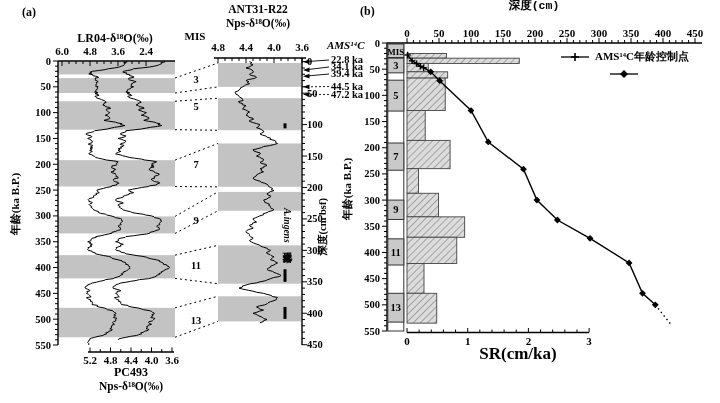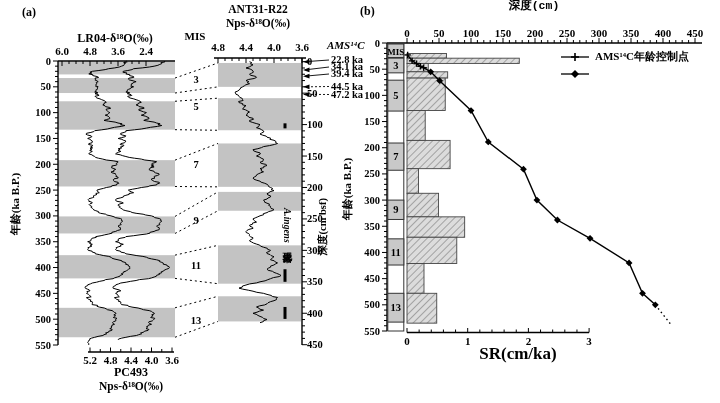--- a/index.html
+++ b/index.html
@@ -467,21 +467,21 @@
   <div class="lbl ctr" style="left:86px;top:366px;width:90px;font-size:12px;">PC493</div>
   <div class="lbl ctr" style="left:86px;top:380px;width:90px;font-size:11.5px;">Nps-δ¹⁸O(‰)</div>
   <div class="lbl ctr rot" style="left:268px;top:221px;width:110px;font-size:10.5px;">深度(cm bsf)</div>
   <div class="lbl vtext" style="left:282px;top:208px;height:118px;font-size:9.5px;"><span style="font-style:italic;">A.ingens</span><span> 出现异常</span></div>
 
   <div class="lbl" style="left:360px;top:5px;font-size:12px;">(b)</div>
   <div class="lbl ctr" style="left:488px;top:0px;width:92px;font-size:11.5px;font-family:Liberation Mono, monospace;">深度(cm)</div>
   <div class="lbl ctr rot" style="left:287px;top:183px;width:120px;font-size:11px;">年龄(ka B.P.)</div>
   <div class="lbl ctr" style="left:472px;top:345px;width:92px;font-size:17px;">SR(cm/ka)</div>
 
-  <div class="legend" style="left:560px;top:49px;">
+  <div class="legend" style="left:560px;top:49px;align-items:center;">
     <div class="row">
       <svg width="30" height="12">
         <line x1="1" y1="6" x2="29" y2="6" stroke="#000" stroke-width="1.3"></line>
         <line x1="11" y1="6" x2="19" y2="6" stroke="#000" stroke-width="1.6"></line>
         <line x1="15" y1="2" x2="15" y2="10" stroke="#000" stroke-width="1.6"></line>
       </svg>
       <span>AMS¹⁴C年龄控制点</span>
     </div>
     <div class="row">
       <svg width="30" height="12">

